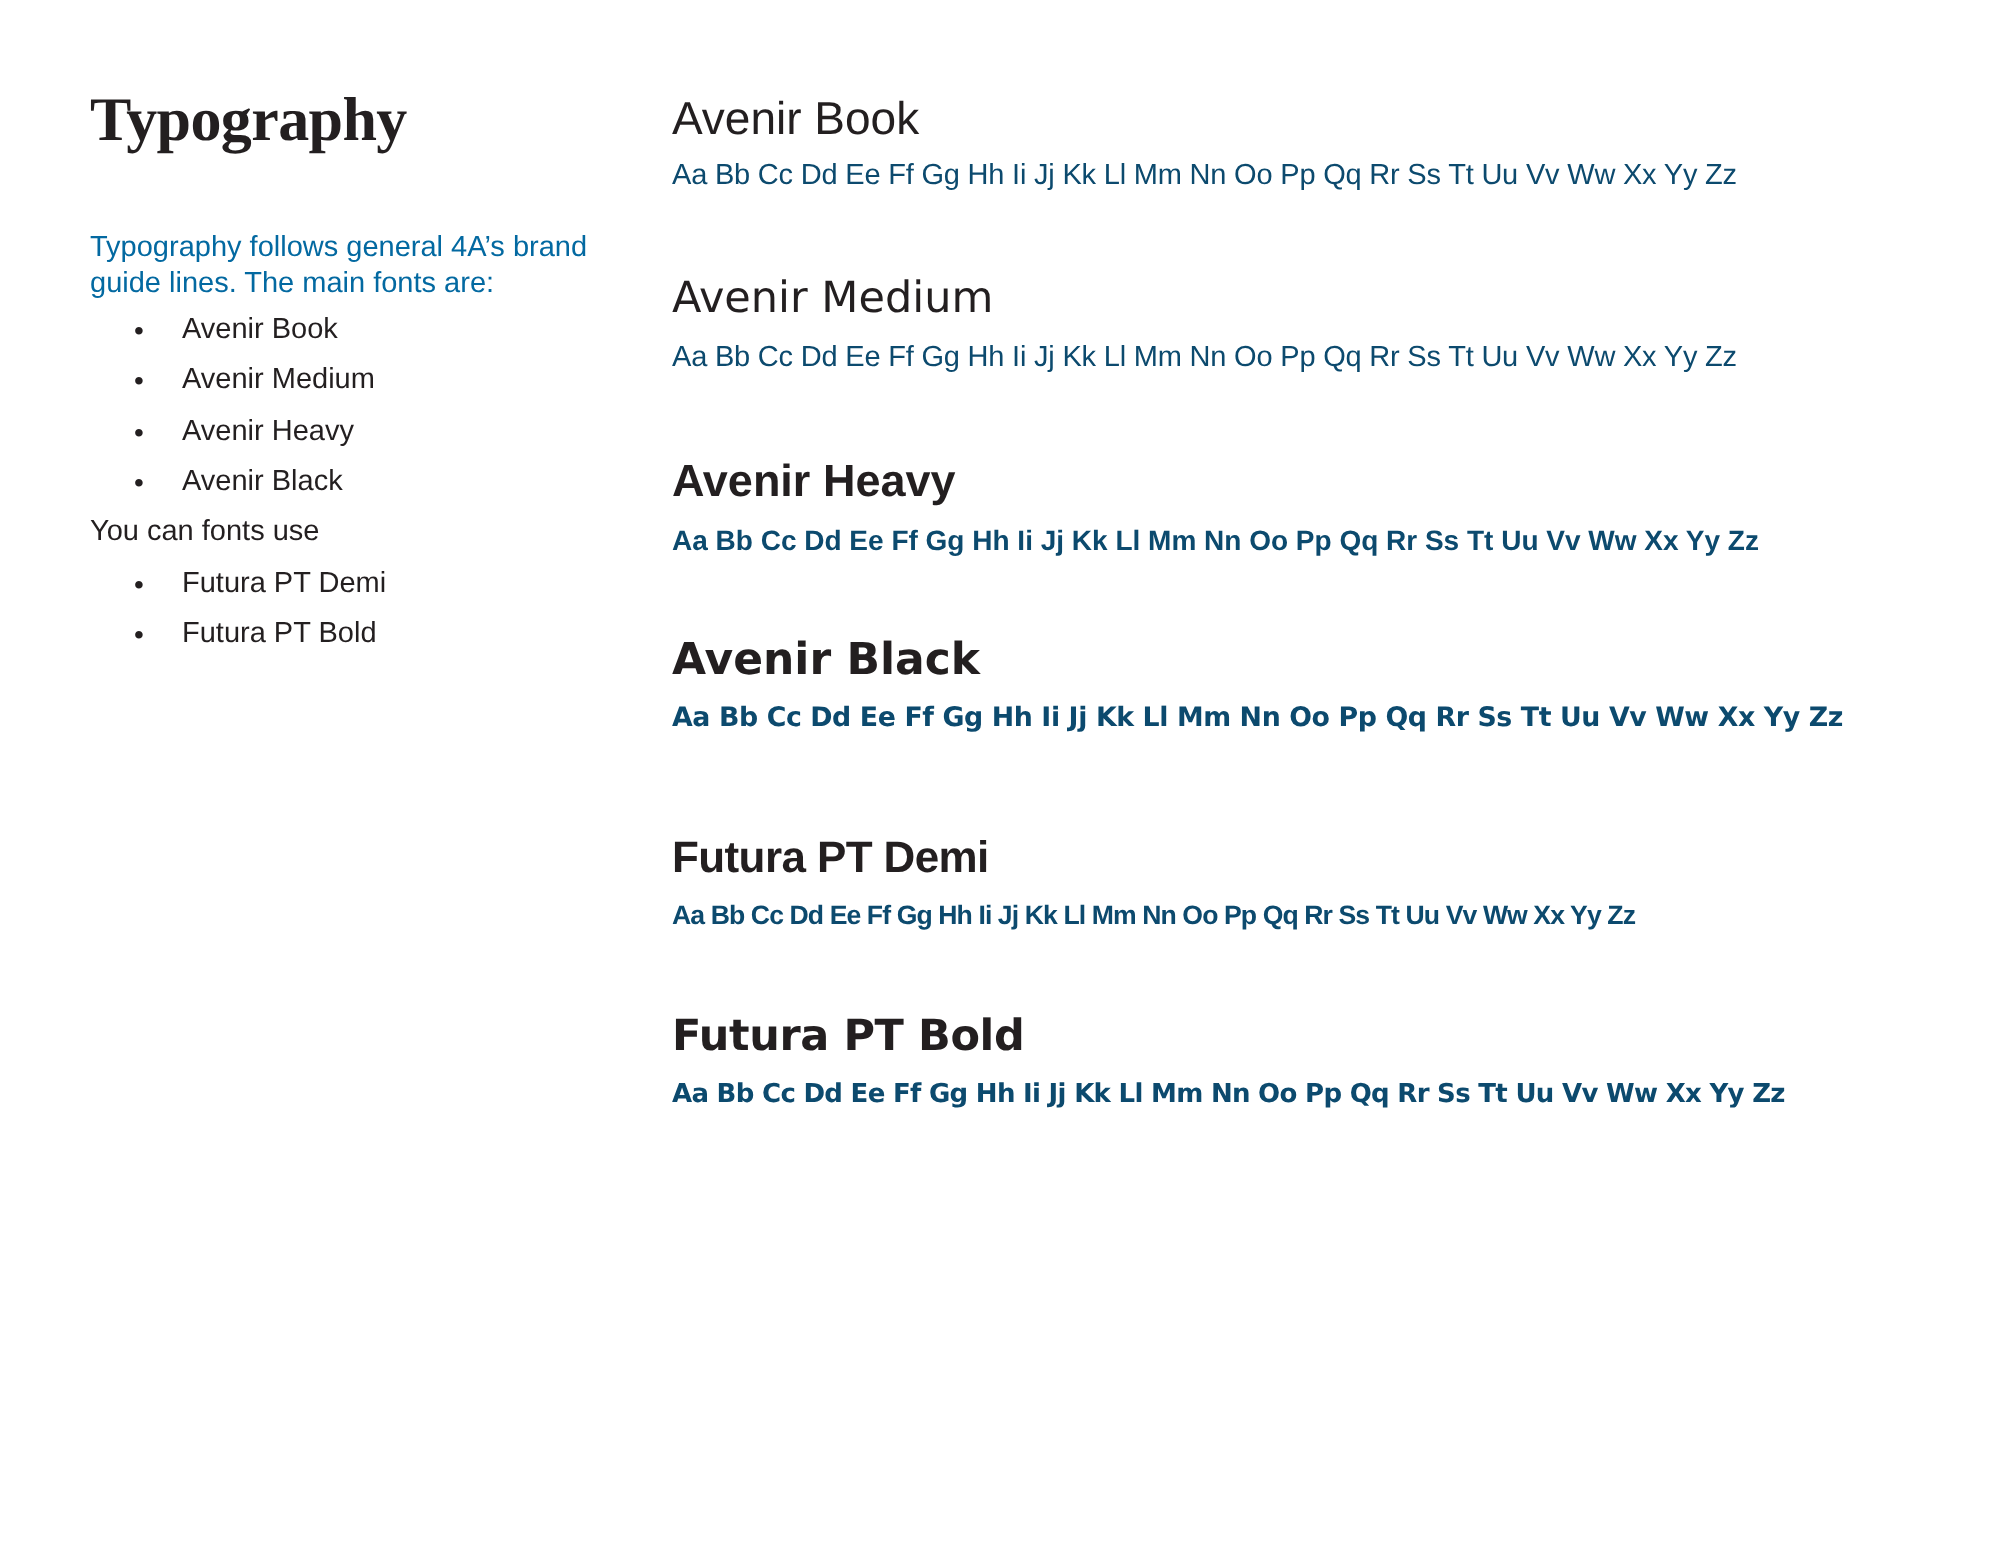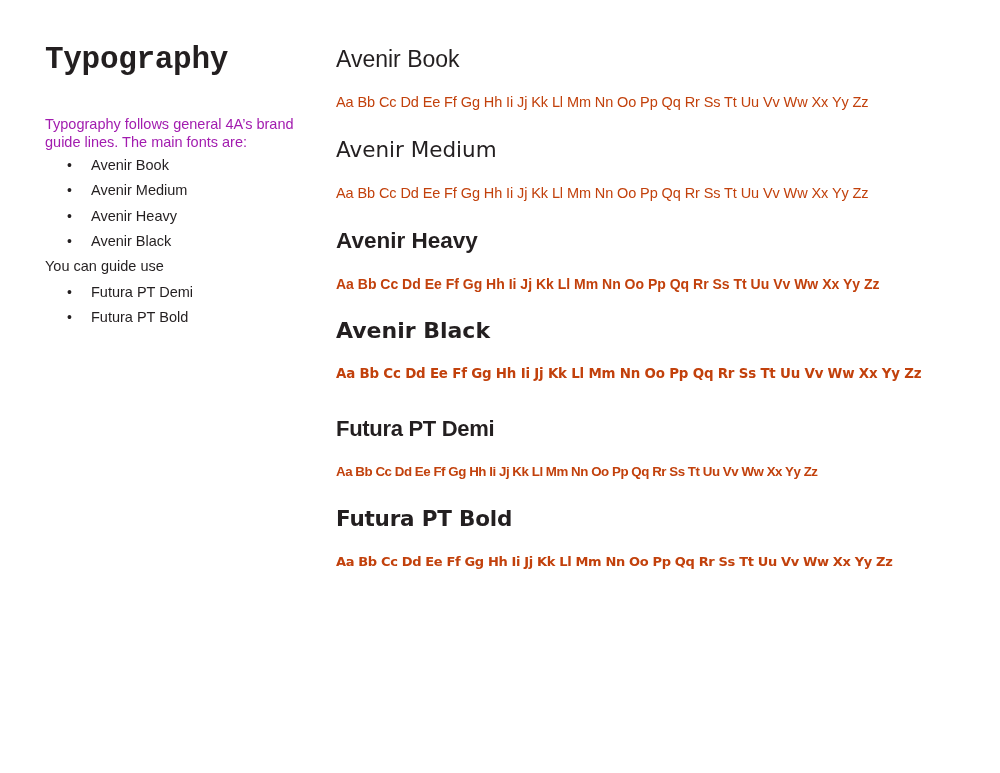--- a/index.html
+++ b/index.html
@@ -7,43 +7,43 @@
       width: 1000px; height: 773px; background: #ffffff;
       color: #231f20;
       font-family: "Liberation Sans", "DejaVu Sans", sans-serif;
       overflow: hidden;
     }
     .page { position: relative; width: 1000px; height: 773px; }
 
     
     .left { position: absolute; left: 45px; top: 40px; width: 270px; }
     .title {
-      font-family: Liberation Mono, monospace;
+      font-family: Liberation Serif, serif;
       font-weight: bold; font-size: 31px; letter-spacing: -0.3px;
       line-height: 40px; color: #231f20;
     }
     .intro {
-      margin-top: 35px; font-size: 14.5px; line-height: 18px; color: #a21caf;
+      margin-top: 35px; font-size: 14.5px; line-height: 18px; color: #0369a1;
     }
     .font-list { list-style: none; margin-top: 5px; }
     .font-list li {
       position: relative; padding-left: 46px; font-size: 14.5px;
       line-height: 18px; height: 25.3px; padding-top: 0px;
     }
     .font-list li .bullet {
       position: absolute; left: 22px; top: 0; font-size: 14px;
     }
     .also { font-size: 14.5px; line-height: 18px; margin-top: 0px; height: 25.5px; }
     .closing { font-size: 14.5px; line-height: 18px; }
 
     
     .right { position: absolute; left: 336px; top: 45px; width: 640px; }
     .specimen { position: absolute; left: 0; }
     .specimen .name { font-size: 23px; line-height: 28px; color: #231f20; white-space: nowrap; }
-    .specimen .alpha { font-size: 14.5px; line-height: 18px; margin-top: 20px; color: #c2410c; white-space: nowrap; }
+    .specimen .alpha { font-size: 14.5px; line-height: 18px; margin-top: 6px; color: #0c4a6e; white-space: nowrap; }
 
     .s-book .name { font-weight: normal; font-family: "Liberation Sans", sans-serif; font-size: 23px; }
     .s-book .alpha { font-weight: normal; letter-spacing: -0.1px; }
     .s-medium .name { font-weight: normal; font-family: "DejaVu Sans", sans-serif; font-size: 21.5px; }
     .s-medium .alpha { font-weight: normal; letter-spacing: -0.1px; }
     .s-heavy .name { font-weight: bold; font-family: "Liberation Sans", sans-serif; font-size: 22.5px; }
     .s-heavy .alpha { font-weight: bold; font-size: 14px; letter-spacing: 0px; }
     .s-black .name { font-weight: bold; font-family: "DejaVu Sans", sans-serif; font-size: 22px; }
     .s-black .alpha { font-weight: bold; font-family: "DejaVu Sans", sans-serif; font-size: 13.4px; letter-spacing: -0.2px; }
     .s-demi .name { font-weight: bold; font-family: "Liberation Sans", sans-serif; font-size: 22px; letter-spacing: -0.3px; }
@@ -58,21 +58,21 @@
 
   <div class="left">
     <h1 class="title">Typography</h1>
     <p class="intro">Typography follows general 4A’s brand guide lines. The main fonts are:</p>
     <ul class="font-list">
       <li><span class="bullet">•</span><span>Avenir Book</span></li>
       <li><span class="bullet">•</span><span>Avenir Medium</span></li>
       <li><span class="bullet">•</span><span>Avenir Heavy</span></li>
       <li><span class="bullet">•</span><span>Avenir Black</span></li>
     </ul>
-    <p class="also">You can guide use</p>
+    <p class="also">You can fonts use</p>
     <ul class="font-list" style="margin-top:0">
       <li><span class="bullet">•</span><span>Futura PT Demi</span></li>
       <li><span class="bullet">•</span><span>Futura PT Bold</span></li>
     </ul>
   </div>
 
   <div class="right">
     <div class="specimen s-book" style="top:0px">
       <div class="name">Avenir Book</div>
       <div class="alpha">Aa Bb Cc Dd Ee Ff Gg Hh Ii Jj Kk Ll Mm Nn Oo Pp Qq Rr Ss Tt Uu Vv Ww Xx Yy Zz</div>

